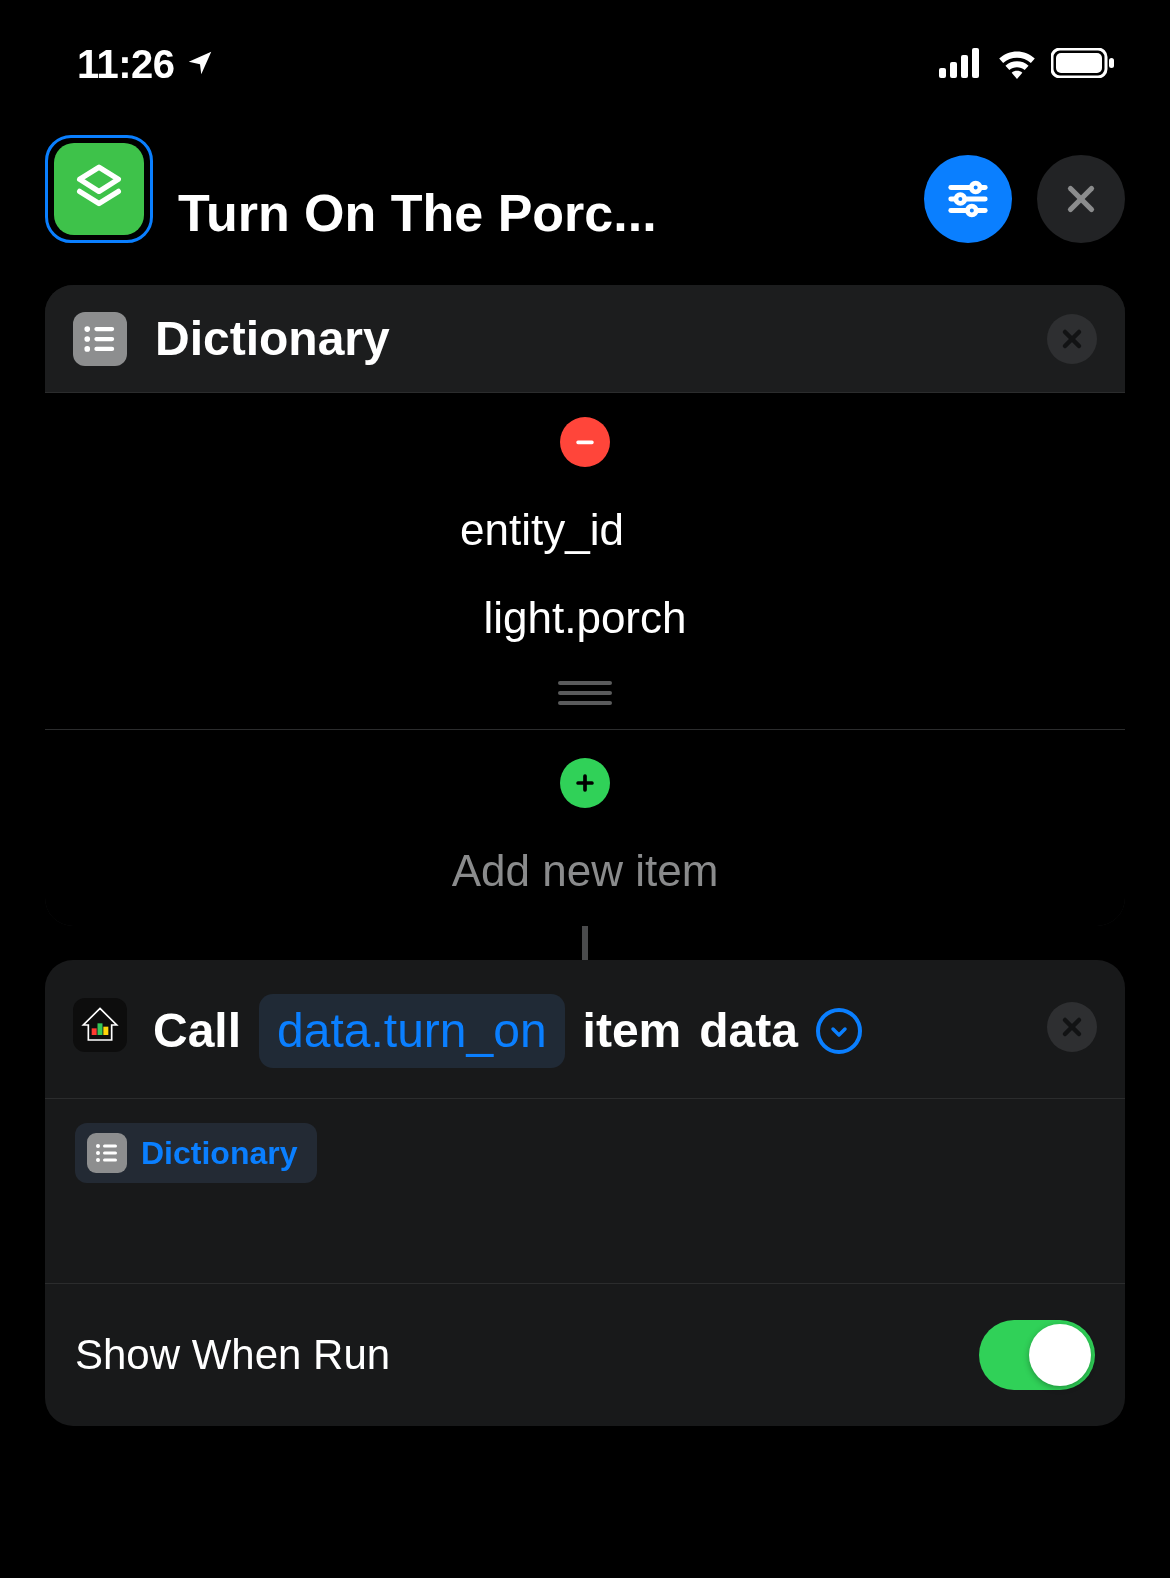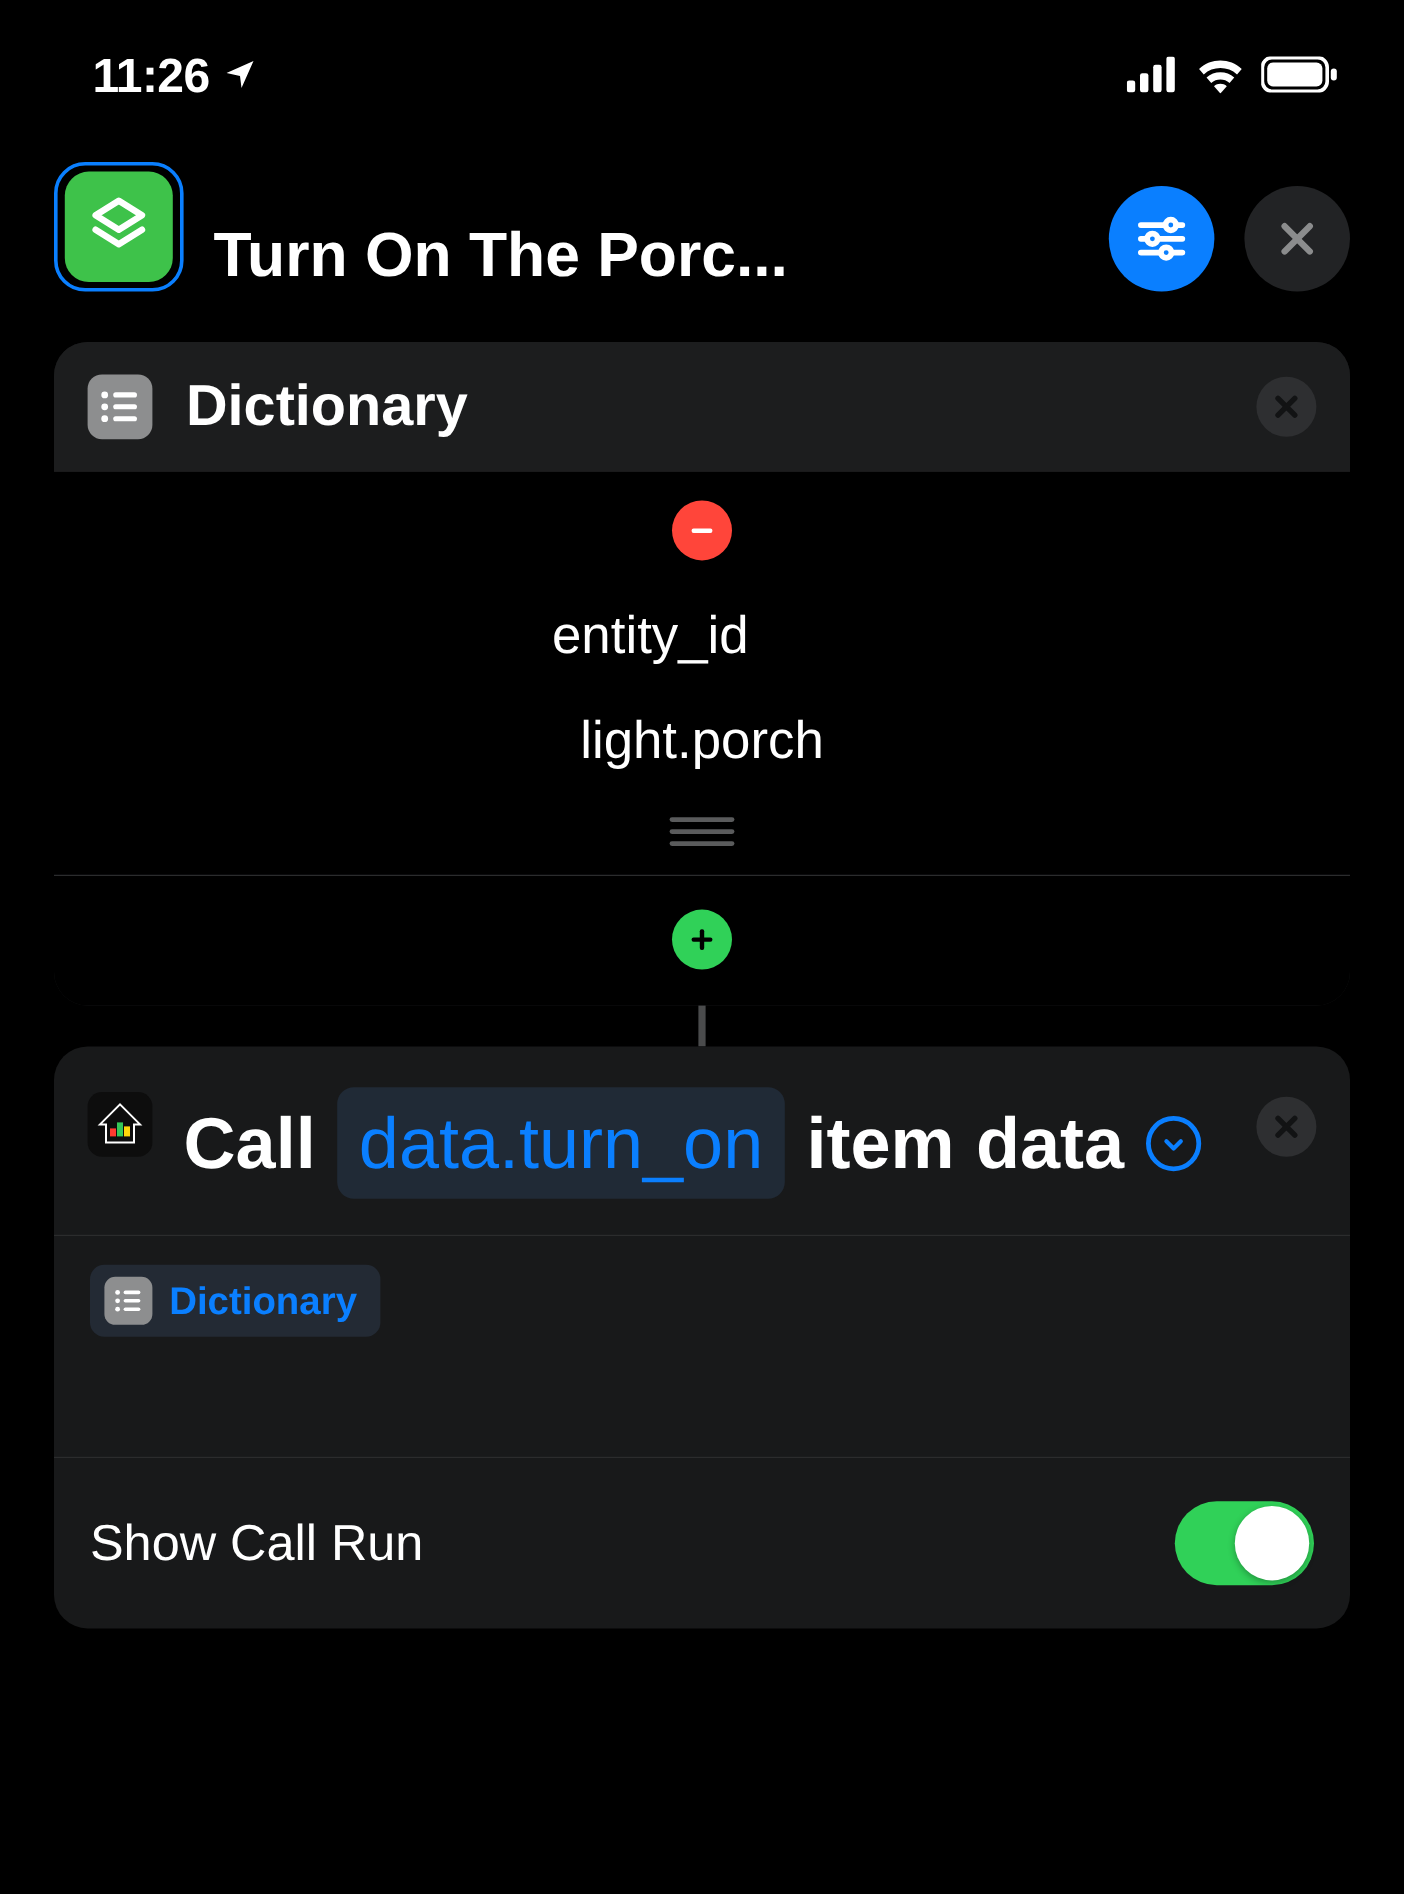--- a/index.html
+++ b/index.html
@@ -190,21 +190,21 @@
     border-radius: 12px;
     background: #0d0d0d;
     display: flex;
     align-items: center;
     justify-content: center;
     flex-shrink: 0;
     margin-top: 4px;
   }
   .action-title-wrap {
     flex: 1;
-    font-size: 60px;
+    font-size: 48px;
     font-weight: 600;
     line-height: 1.55;
     display: flex;
     flex-wrap: wrap;
     align-items: center;
     gap: 4px 18px;
   }
   .param-pill {
     background: #202a36;
     color: #0a7fff;
@@ -387,20 +387,21 @@
       </div>
     </div>
 
     <div class="kv-row add-row">
       <div class="plus-circle">
         <svg width="26" height="26" viewBox="0 0 24 24" fill="#000">
           <rect x="10.3" y="4" width="3.4" height="16" rx="1.5"></rect>
           <rect x="4" y="10.3" width="16" height="3.4" rx="1.5"></rect>
         </svg>
       </div>
+      <div class="kv-key">Add new item</div>
     </div>
   </div>
 
   <div class="connector"></div>
 
   <div class="card">
     <div class="action-header">
       <div class="ha-icon-box">
         <svg width="40" height="40" viewBox="0 0 24 24">
           <path d="M12 2 L22 12 L19 12 L19 21 L5 21 L5 12 L2 12 Z" fill="none" stroke="#fff" stroke-width="1"></path>
@@ -439,20 +440,20 @@
               <rect x="8" y="8.5" width="14" height="3" rx="1.5"></rect>
             <circle cx="3" cy="17" r="2"></circle>
               <rect x="8" y="15.5" width="14" height="3" rx="1.5"></rect>
           </svg>
         </div>
         <span class="label">Dictionary</span>
       </div>
     </div>
 
     <div class="toggle-row">
-      <span>Show Call Run</span>
+      <span>Show When Run</span>
       <div class="switch">
         <div class="knob"></div>
       </div>
     </div>
   </div>
 
 </div>
 
 </body></html>

